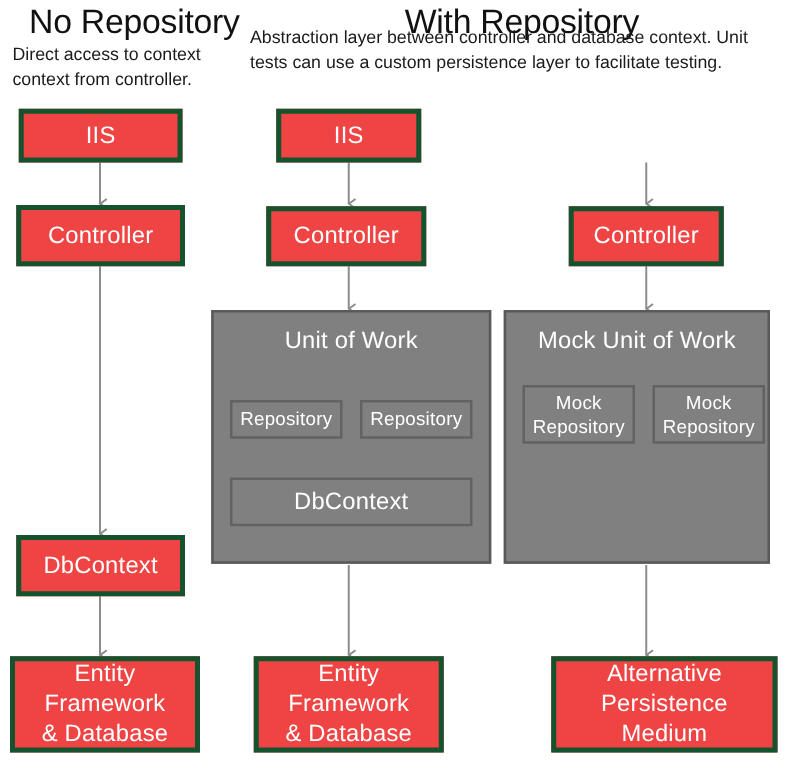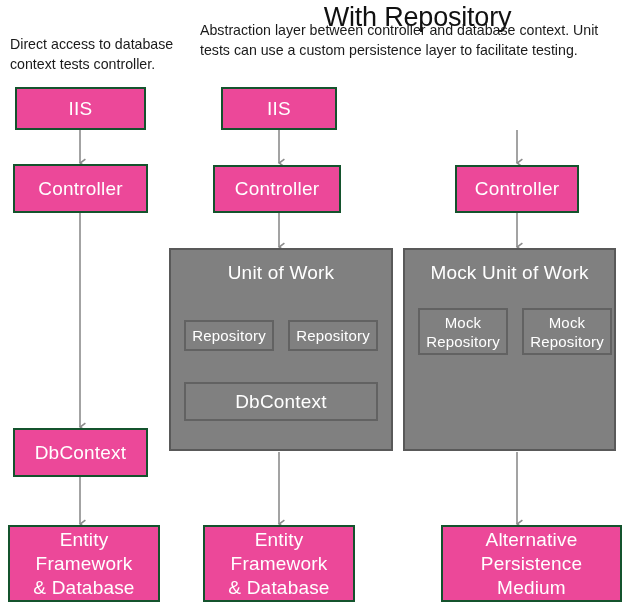--- a/index.html
+++ b/index.html
@@ -32,22 +32,22 @@
   }
   .subtitle {
     position: absolute;
     font-size: 14.2px;
     line-height: 20px;
     color: #1a1a1a;
     text-align: left;
   }
   .box {
     position: absolute;
-    background: #ec4899;
-    border: 2px solid #14532d;
+    background: #ef4444;
+    border: 4px solid #14532d;
     box-sizing: border-box;
     color: #ffffff;
     display: flex;
     align-items: center;
     justify-content: center;
     text-align: center;
     font-size: 19px;
     line-height: 24px;
     letter-spacing: 0.2px;
     white-space: pre-line;
@@ -90,21 +90,22 @@
     width: 635px;
     height: 615px;
     pointer-events: none;
   }
 </style>
 </head>
 <body>
 
 <div id="canvas">
 
-  <div class="subtitle" style="left:10px; top:34px; width:185px;">Direct access to database context tests controller.</div>
+  <div class="heading" style="left:10px; top:2px; width:195px;">No Repository</div>
+  <div class="subtitle" style="left:10px; top:34px; width:185px;">Direct access to context context from controller.</div>
 
   <div class="heading" style="left:200px; top:2px; width:435px;">With Repository</div>
   <div class="subtitle" style="left:200px; top:20px; width:432px;">Abstraction layer between controller and database context. Unit tests can use a custom persistence layer to facilitate testing.</div>
 
   <svg class="arrows" viewBox="0 0 635 615" xmlns="http://www.w3.org/2000/svg">
     <defs>
       <marker id="ah" markerWidth="10" markerHeight="10" refX="5" refY="7.6" orient="auto" markerUnits="userSpaceOnUse">
         <path d="M1.2,2.2 L5,7.4 L8.8,2.2" fill="none" stroke="#8c8c8c" stroke-width="1.6"></path>
       </marker>
     </defs>

